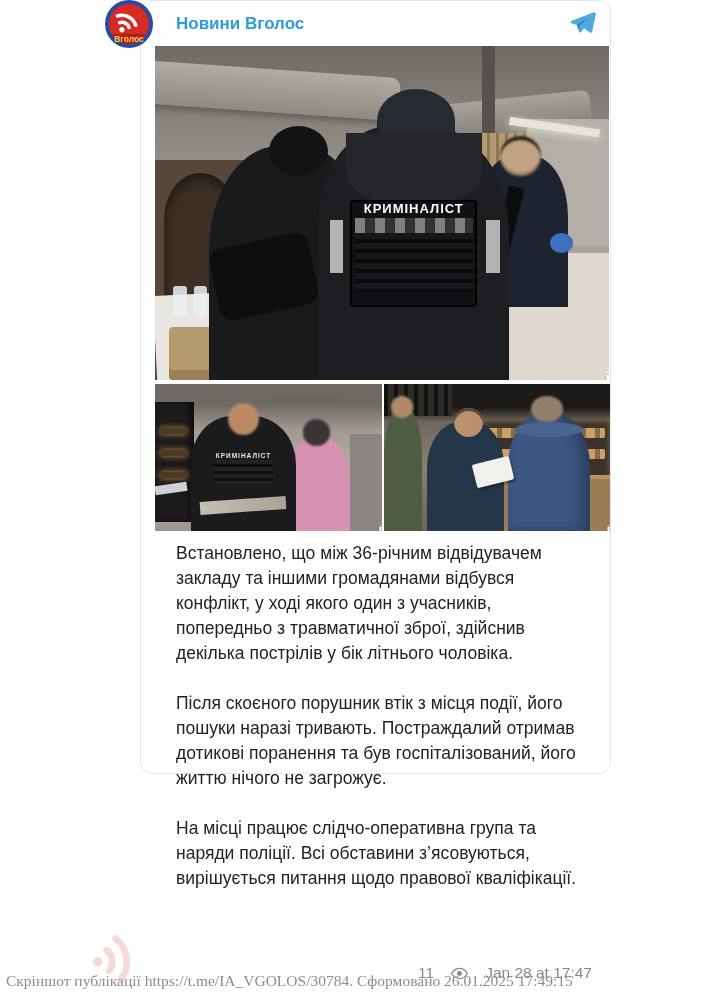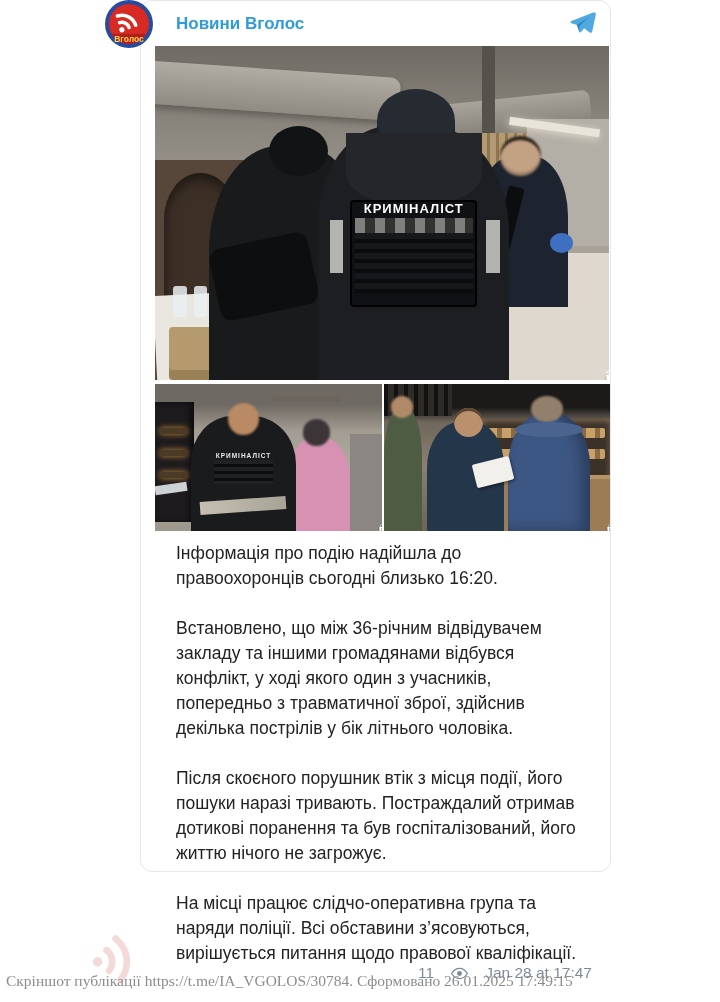--- a/index.html
+++ b/index.html
@@ -1,20 +1,20 @@
 <!DOCTYPE html>
 <html><head>
 <meta charset="utf-8">
 <style>
   * { margin:0; padding:0; box-sizing:border-box; }
   html,body { width:720px; height:1002px; background:#fff; overflow:hidden;
               font-family:"Liberation Sans", sans-serif; position:relative; }
 
   
-  .card { position:absolute; left:140px; top:0; width:471px; height:872px;
+  .card { position:absolute; left:140px; top:0; width:471px; height:774px;
           background:#fff; border:1px solid #e3e8ec; border-radius:12px; z-index:2; }
 
   
   .avatar { position:absolute; left:104px; top:-1px; width:50px; height:50px; z-index:6; }
 
   .header { position:absolute; left:0; top:0; width:100%; height:45px; display:flex;
             align-items:center; }
   .channel-name { margin-left:35px; font-size:17px; font-weight:bold; color:#2f9bd8; }
   .plane { position:absolute; right:14px; top:8px; width:28px; height:28px; }
 
@@ -303,21 +303,20 @@
           </g>
       </svg>
       <div class="wm-text">
         <div class="wm-l1">НАЦІОНАЛЬНА</div>
         <div class="wm-l2">ПОЛІЦІЯ</div>
       </div>
     </div>
   </div>
 
   <div class="body-text">
-    <p>Інформація про подію надійшла до правоохоронців сьогодні близько 16:20.</p>
     <p>Встановлено, що між 36-річним відвідувачем закладу та іншими громадянами відбувся конфлікт, у ході якого один з учасників, попередньо з травматичної зброї, здійснив декілька пострілів у бік літнього чоловіка.</p>
     <p>Після скоєного порушник втік з місця події, його пошуки наразі тривають. Постраждалий отримав дотикові поранення та був госпіталізований, його життю нічого не загрожує.</p>
     <p>На місці працює слідчо-оперативна група та наряди поліції. Всі обставини з’ясовуються, вирішується питання щодо правової кваліфікації.</p>
   </div>
 
   <div class="footer">
     <div class="meta">
       <span>11</span>
       <svg class="eye" viewBox="0 0 24 24">
         <path d="M12 5.5C6.8 5.5 2.9 10.6 2 12c.9 1.4 4.8 6.5 10 6.5S21.1 13.4 22 12c-.9-1.4-4.8-6.5-10-6.5z" fill="none" stroke="#7d8b99" stroke-width="1.7"></path>

